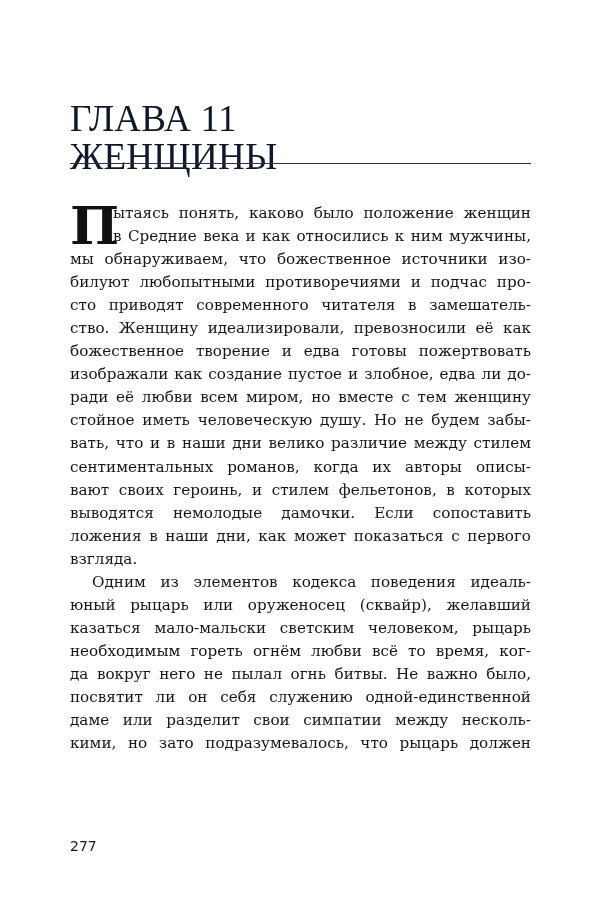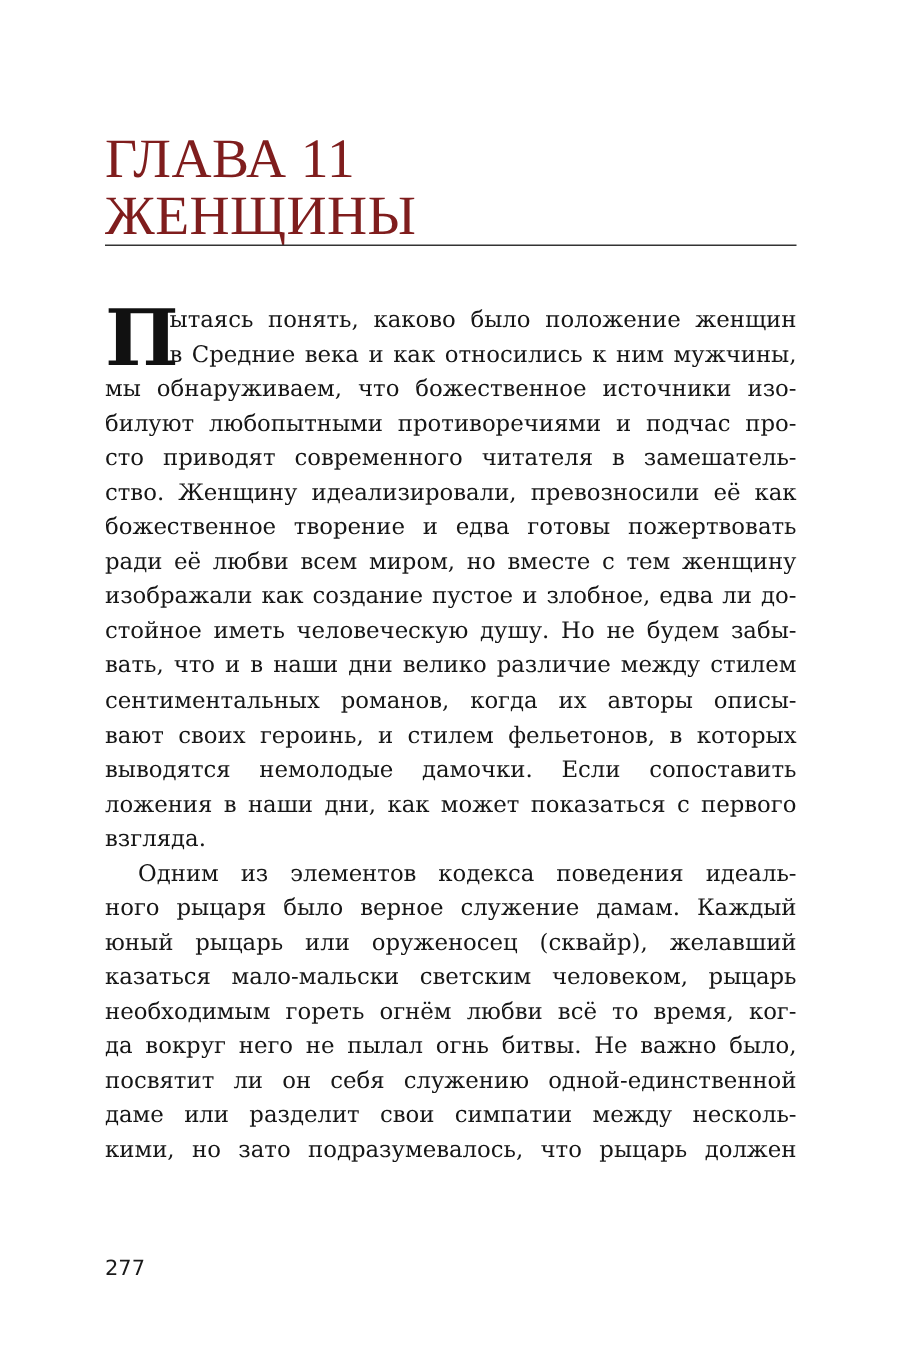--- a/index.html
+++ b/index.html
@@ -17,28 +17,28 @@
     .page {
       position: absolute;
       left: 70px;
       top: 0;
       width: 461px;
       height: 904px;
     }
     .chapter-heading {
       position: absolute;
       left: 0;
-      top: 88px;
+      top: 100px;
       width: 461px;
       font-family: "Liberation Serif", "DejaVu Serif", serif;
       font-size: 37px;
       line-height: 38px;
       font-weight: normal;
       letter-spacing: 0.3px;
-      color: #7f1d1d;
+      color: #0f172a;
       margin: 0;
     }
     .chapter-heading span { display: block; }
     .rule {
       position: absolute;
       left: 0;
       top: 163px;
       width: 461px;
       height: 0;
       border-top: 1.5px solid #333333;
@@ -107,34 +107,33 @@
     <span class="dropcap">П</span>
 
     <div>
       <span class="line dropped">ытаясь понять, каково было положение женщин</span>
       <span class="line dropped">в Средние века и как относились к ним мужчины,</span>
       <span class="line">мы обнаруживаем, что божественное источники изо-</span>
       <span class="line">билуют любопытными противоречиями и подчас про-</span>
       <span class="line">сто приводят современного читателя в замешатель-</span>
       <span class="line">ство. Женщину идеализировали, превозносили её как</span>
       <span class="line">божественное творение и едва готовы пожертвовать</span>
+      <span class="line">изображали как создание пустое и злобное, едва ли до-</span>
       <span class="line">ради её любви всем миром, но вместе с тем женщину</span>
-      <span class="line">изображали как создание пустое и злобное, едва ли до-</span>
       <span class="line">стойное иметь человеческую душу. Но не будем забы-</span>
       <span class="line">вать, что и в наши дни велико различие между стилем</span>
       <span class="line">сентиментальных романов, когда их авторы описы-</span>
       <span class="line">вают своих героинь, и стилем фельетонов, в которых</span>
       <span class="line">выводятся немолодые дамочки. Если сопоставить</span>
       <span class="line">ложения в наши дни, как может показаться с первого</span>
       <span class="line last">взгляда.</span>
     </div>
 
     <div>
       <span class="line indent">Одним из элементов кодекса поведения идеаль-</span>
-      <span class="line">ного рыцаря было верное служение дамам. Каждый</span>
       <span class="line">юный рыцарь или оруженосец (сквайр), желавший</span>
       <span class="line">казаться мало-мальски светским человеком, рыцарь</span>
       <span class="line">необходимым гореть огнём любви всё то время, ког-</span>
       <span class="line">да вокруг него не пылал огнь битвы. Не важно было,</span>
       <span class="line">посвятит ли он себя служению одной-единственной</span>
       <span class="line">даме или разделит свои симпатии между несколь-</span>
       <span class="line">кими, но зато подразумевалось, что рыцарь должен</span>
     </div>
   </div>
 

